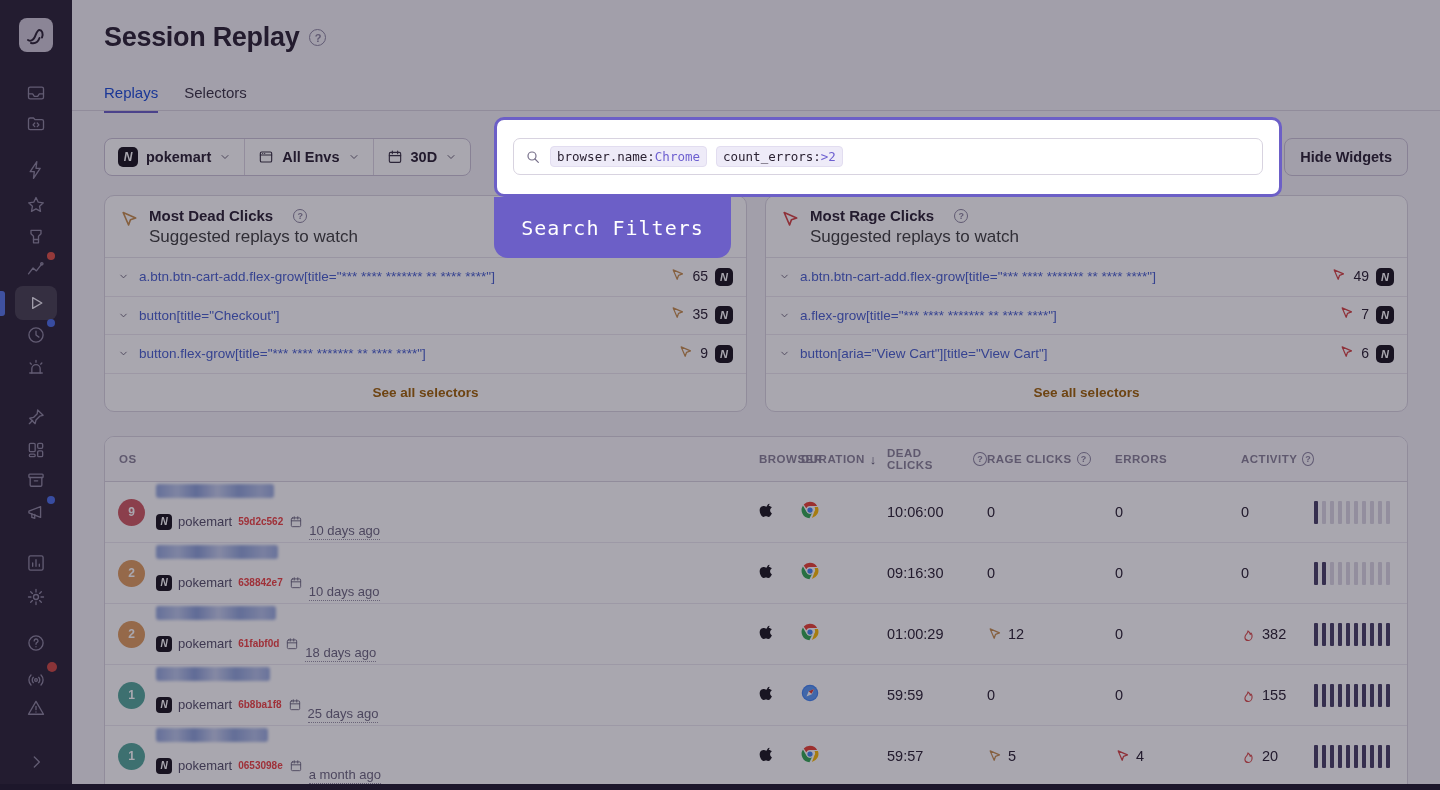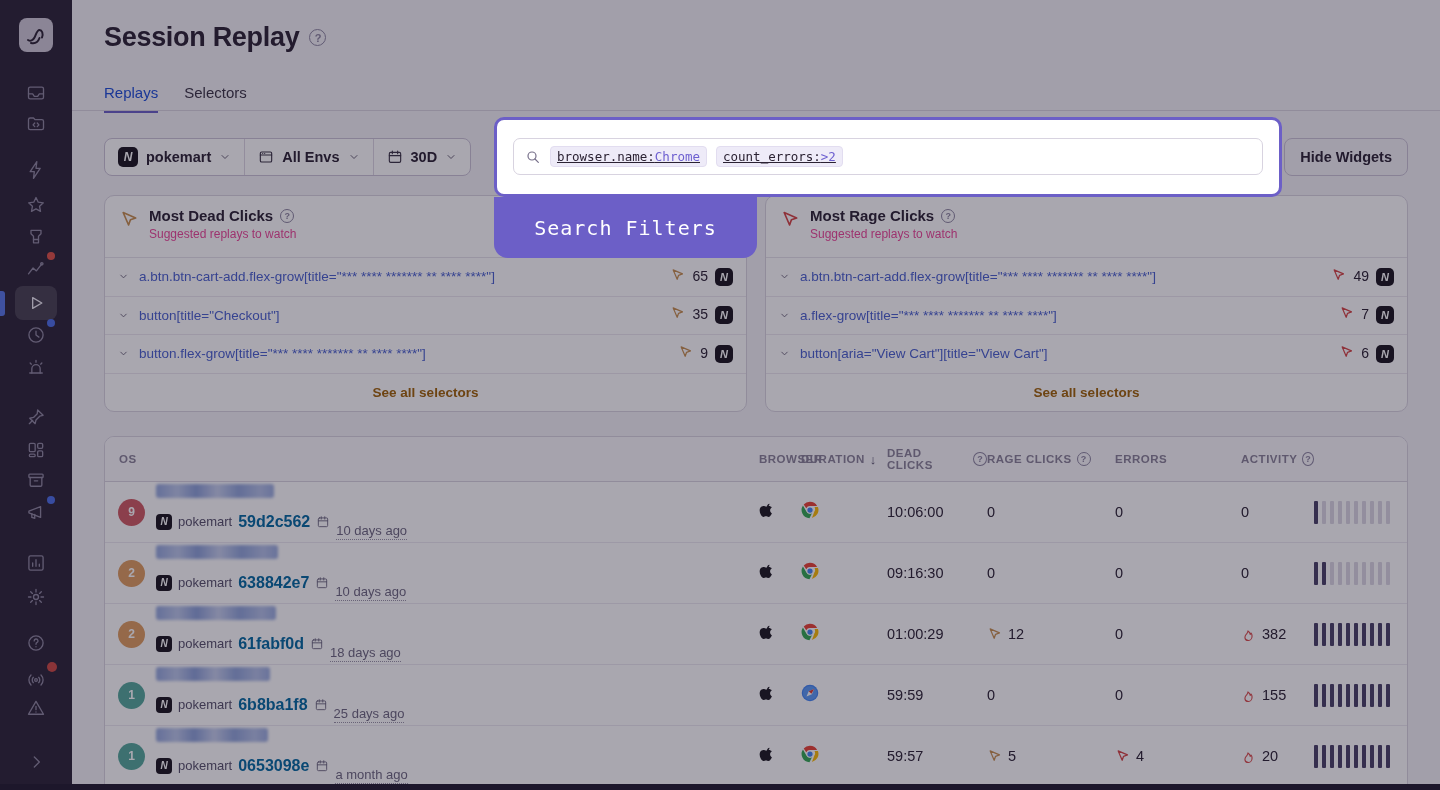--- a/index.html
+++ b/index.html
@@ -38,22 +38,22 @@
   .nbadge { width:20px; height:20px; background:#1A161F; border-radius:5px; color:#fff; font-weight:700; font-size:12px; display:inline-flex; align-items:center; justify-content:center; font-style:italic; }
   .nbadge.sm { width:16px; height:16px; font-size:10px; border-radius:4px; }
   .nbadge.md { width:18px; height:18px; font-size:11px; border-radius:5px; }
   .hide-widgets { position:absolute; right:32px; top:138px; height:38px; padding:0 15px; border:1px solid #CBC3D6; border-radius:8px; font-size:14.5px; font-weight:600; color:#2B2233; display:flex; align-items:center; background:transparent; }
 
   
   .widget { position:absolute; top:195px; width:643px; height:217px; background:#fff; border:1px solid #D9D4E0; border-radius:10px; overflow:hidden; }
   .widget.wl { left:104px; } .widget.wr { left:765px; }
   .whead { height:62px; display:flex; gap:10px; padding:11px 14px; border-bottom:1px solid #E6E2EB; }
   .whead svg.cursor-lg { width:20px; height:20px; margin-top:3px; }
-  .wtitle { font-size:15px; font-weight:700; color:#2B2233; display:flex; align-items:center; gap:7px; }
-  .wsub { font-size:12px; color:#ec4899; margin-top:3px; }
+  .wtitle { font-size:15px; font-weight:700; color:#2B2233; display:flex; align-items:center; gap:20px; }
+  .wsub { font-size:17px; color:#404040; margin-top:3px; }
   .wrow { height:38.5px; display:flex; align-items:center; padding:0 13px; border-bottom:1px solid #ECE8F0; gap:10px; }
   .wrow svg.chevd { width:11px; height:11px; stroke:#6B6478; fill:none; stroke-width:2; stroke-linecap:round; stroke-linejoin:round; }
   .wsel { font-size:13.5px; color:#4A61CF; flex:1; white-space:nowrap; overflow:hidden; text-overflow:ellipsis; }
   .wright { margin-left:auto; display:flex; gap:7px; }
   .wcount { font-size:14px; color:#2B2233; }
   .wfoot { height:38px; display:flex; align-items:center; justify-content:center; font-size:13.5px; font-weight:700; color:#a16207; }
   svg.cursor-ic { width:15px; height:15px; fill:none; stroke-width:2; stroke-linecap:round; stroke-linejoin:round; }
   .tan { stroke:#C78F4F; } .red { stroke:#D64545; }
   svg.fire-ic { width:15px; height:15px; fill:none; stroke:#DA4B4B; stroke-width:1.8; stroke-linecap:round; stroke-linejoin:round; }
 
@@ -66,39 +66,39 @@
   .sort-arrow { font-size:13px; color:#57506B; }
   .trow { height:61px; border-bottom:1px solid #EDE9F1; }
   .c-replay { display:flex; align-items:center; gap:11px; padding-left:13px; }
   .avatar { width:27px; height:27px; border-radius:50%; color:#fff; font-size:12px; font-weight:700; display:flex; align-items:center; justify-content:center; flex:none; }
   .redacted { height:14px; border-radius:3px; margin-bottom:5px;
     background:linear-gradient(90deg,#93A7DD 0%,#BDC9EB 18%,#8BA0D8 34%,#C7D0EE 52%,#90A5DA 70%,#B5C2E8 88%,#9AACDF 100%);
     filter:blur(1.6px); }
   .rw0{width:118px}.rw1{width:122px}.rw2{width:120px}.rw3{width:114px}.rw4{width:112px}
   .rline { display:flex; align-items:center; gap:6px; font-size:13px; color:#6E6880; }
   .proj { color:#56506A; }
-  .rid { font-size:16px; font-weight:700; color:#0369a1; }
+  .rid { font-size:10px; font-weight:700; color:#ef4444; }
   .cal { width:14px; height:14px; stroke:#6E6880; fill:none; stroke-width:1.6; stroke-linecap:round; }
   .age { border-bottom:1px dotted #9A93A8; padding-bottom:1px;margin-top:20px; }
   .cell-num { display:flex; align-items:center; gap:6px; font-size:14.5px; color:#2B2233; }
   .dur { font-size:14.5px; color:#2B2233; }
   .abars { display:flex; gap:4px; align-items:center; }
   .abar { width:4px; height:23px; border-radius:1px; background:#DCD8E5; }
   .abar.on { background:#4A4168; }
   .os-ic { width:15px; height:18px; } .br-ic { width:18px; height:18px; }
 
   
   .dim { position:absolute; inset:0; background:rgba(23,16,37,.37); z-index:40; pointer-events:none; }
   .bottom-band { position:absolute; left:0; right:0; bottom:0; height:6px; background:#221B2E; z-index:30; }
   .spot { position:absolute; left:494px; top:117px; width:788px; height:80px; background:#fff; border:3px solid #6C5FC7; border-radius:10px; z-index:50; }
-  .searchbar { position:absolute; left:16px; right:16px; top:18px; height:37px; border:1px solid #D8D3E0; border-radius:7px; display:flex; align-items:center; gap:9px; padding:0 11px;text-decoration:underline; }
+  .searchbar { position:absolute; left:16px; right:16px; top:18px; height:37px; border:1px solid #D8D3E0; border-radius:7px; display:flex; align-items:center; gap:9px; padding:0 11px; }
   .searchbar svg { width:16px; height:16px; stroke:#77708A; fill:none; stroke-width:1.8; stroke-linecap:round; }
   .token { display:inline-flex; background:#EEEBF8; border:1px solid #E2DDF0; border-radius:4px; padding:2px 6px; font-family:"DejaVu Sans Mono", monospace; font-size:12.5px; }
   .tkey { color:#2B2233; } .tval { color:#6D5FD0; }
-  .tip { position:absolute; left:494px; top:197px; width:263px; height:61px; background:#6C5FC7; border-radius:0 0 14px 14px; display:flex; align-items:center; justify-content:center; z-index:50; color:#fff; font-family:"DejaVu Sans Mono", monospace; font-size:20px; letter-spacing:1px; }
+  .tip { position:absolute; left:494px; top:197px; width:237px; height:61px; background:#6C5FC7; border-radius:0 0 14px 14px; display:flex; align-items:center; justify-content:center; z-index:50; color:#fff; font-family:"DejaVu Sans Mono", monospace; font-size:20px; letter-spacing:1px; }
 </style>
 </head>
 <body>
 
 <aside class="sidebar">
   <div class="logo-btn">
     <svg width="24" height="24" viewBox="0 0 24 24" fill="none" stroke="#2B2233" stroke-width="2" stroke-linecap="round">
       <path d="M4 17c2.5 1.5 5 .5 6.5-2.5S13 7 15.5 7s4 3.5 2.5 7.5"></path>
       <path d="M7 20c4 1 7-1 8.5-5"></path>
     </svg>

